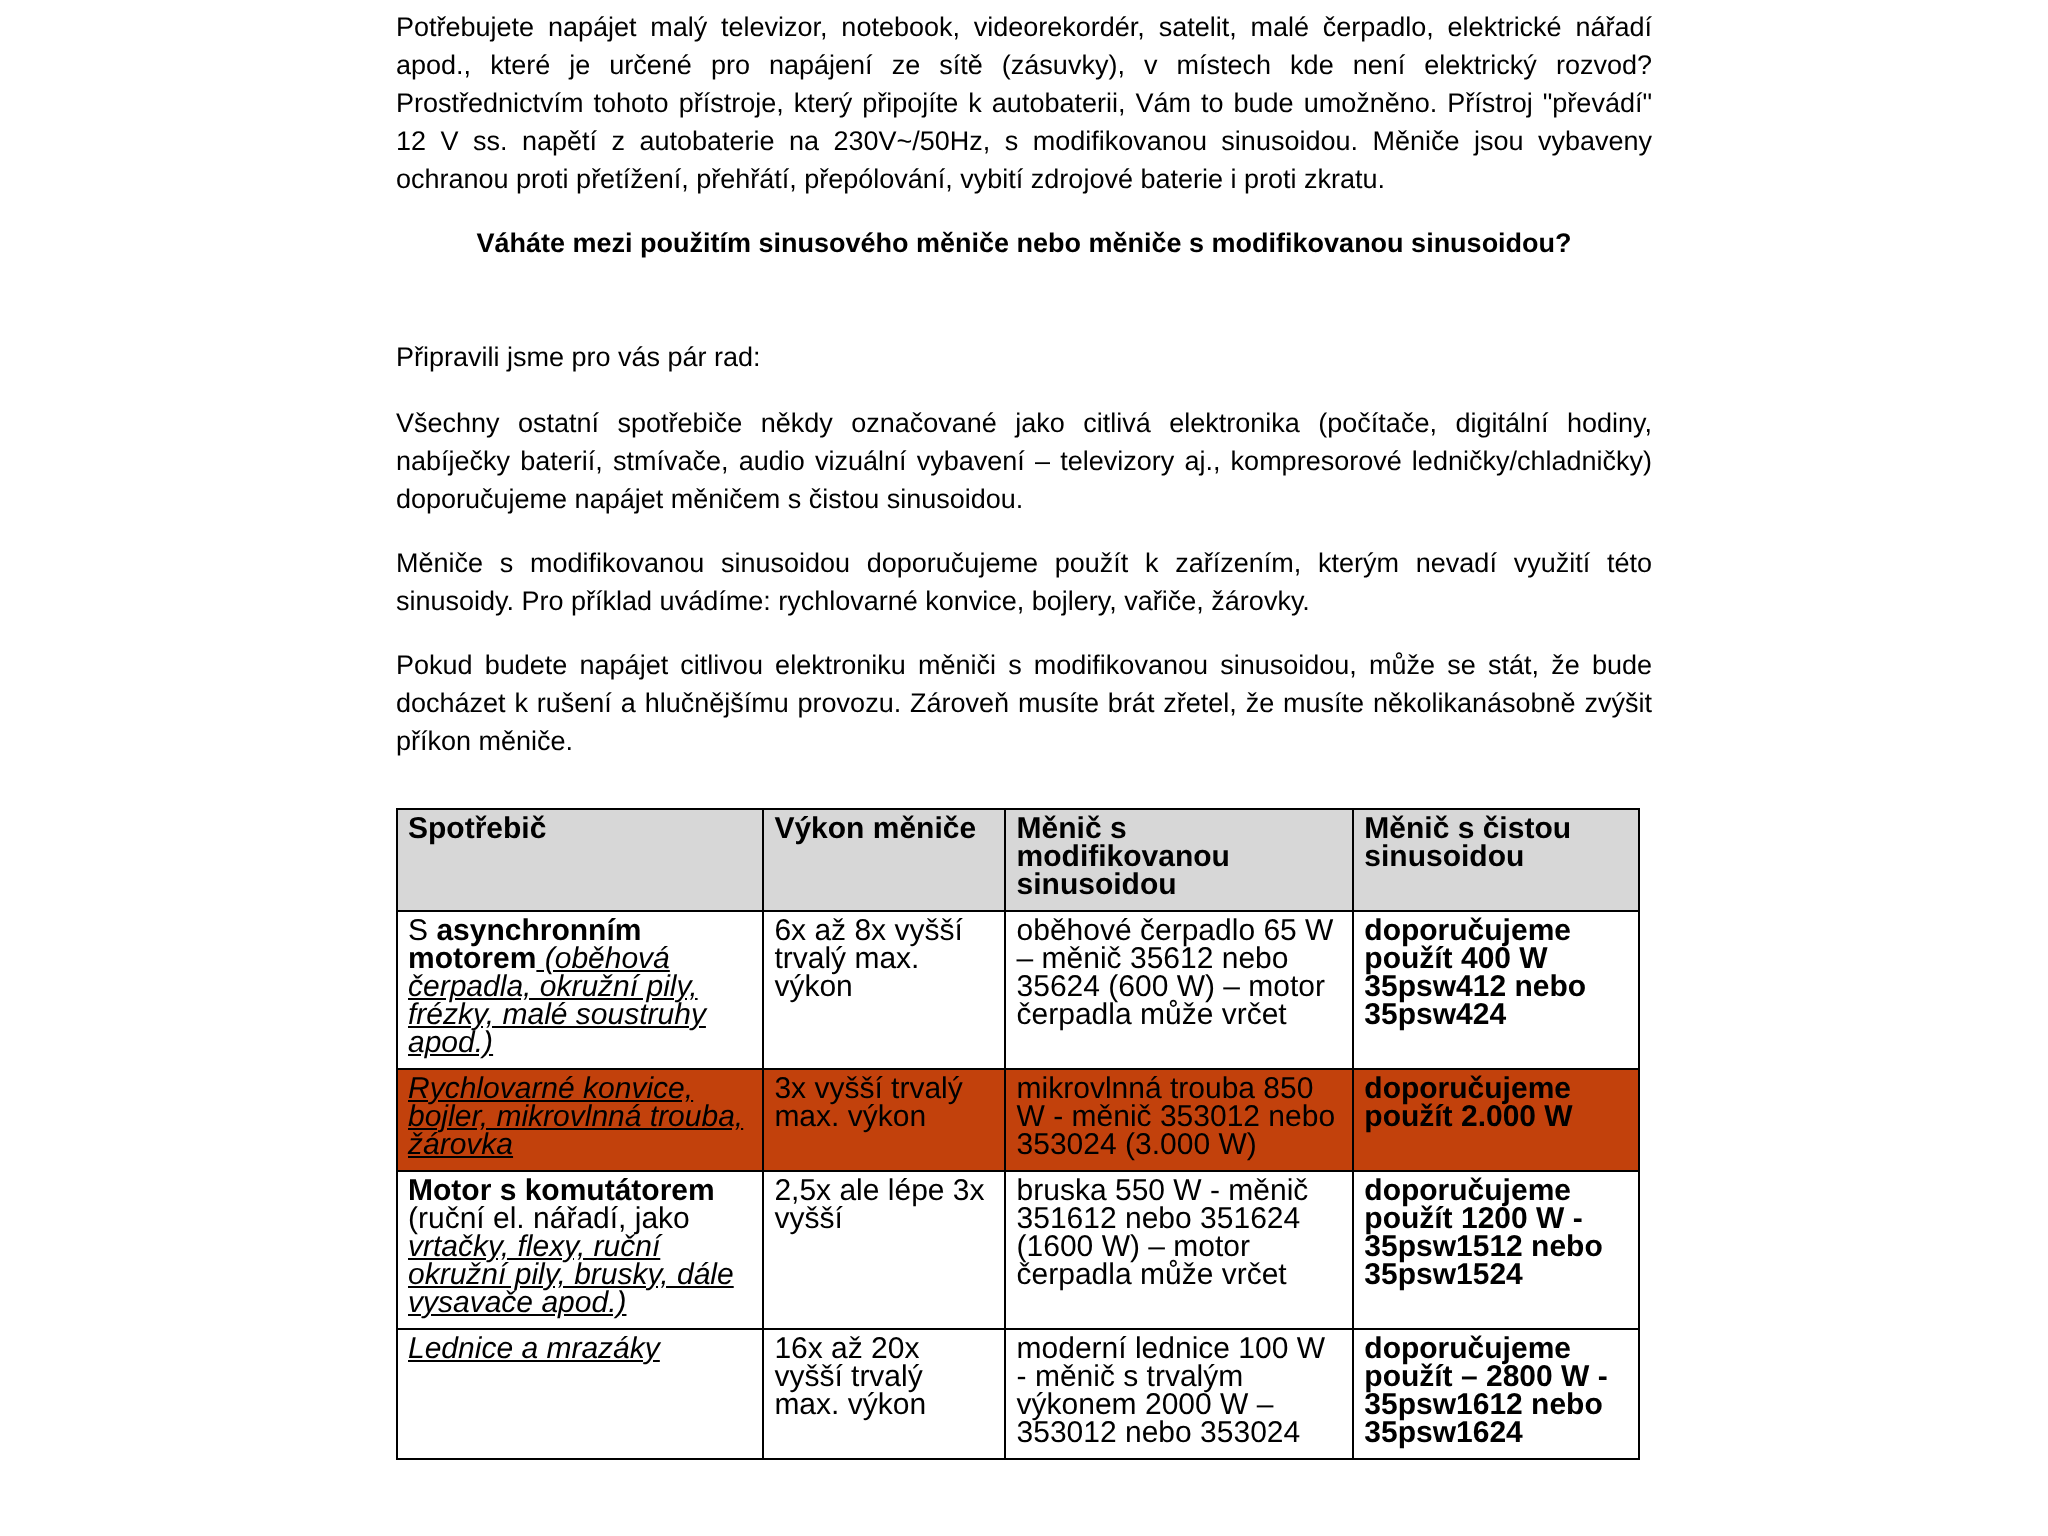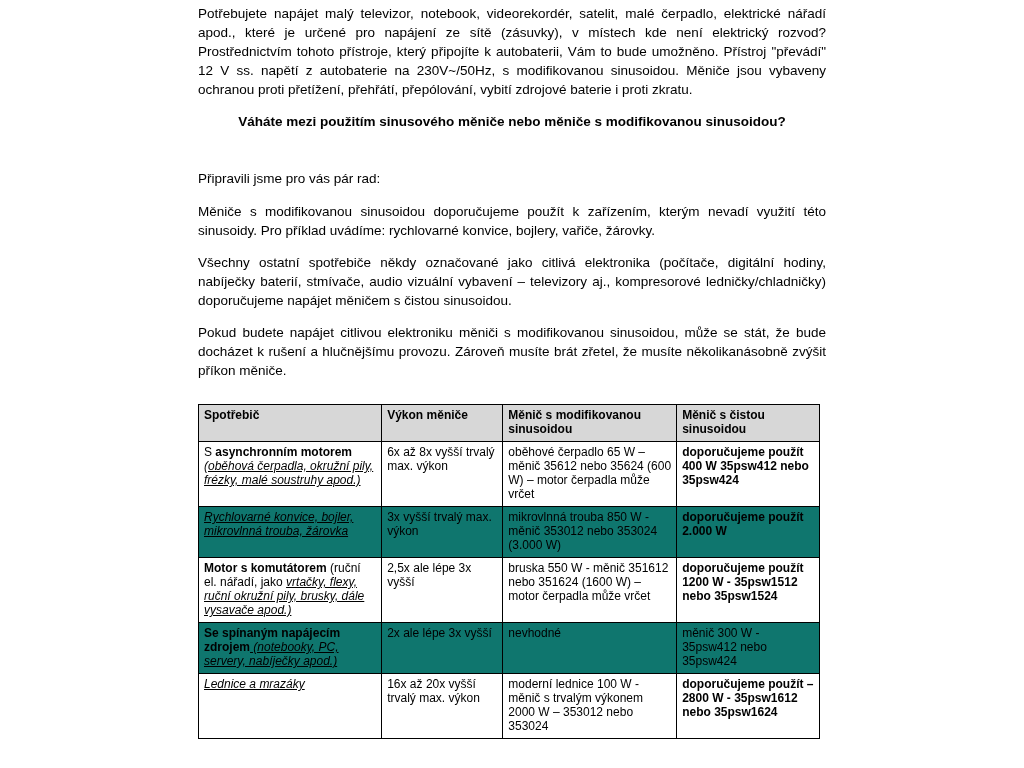--- a/index.html
+++ b/index.html
@@ -28,54 +28,54 @@
     margin-bottom: 38px;
     text-align: center;
   }
   .tips {
     margin-bottom: 14px;
   }
   table.appliances {
     border-collapse: collapse;
     width: 622px;
     margin-top: 24px;
-    font-size: 12px;
+    font-size: 15px;
     line-height: 14px;
   }
   table.appliances th,
   table.appliances td {
     border: 1px solid #000000;
     padding: 3px 5px 5px 5px;
     vertical-align: top;
     text-align: left;
   }
   table.appliances th {
     font-weight: bold;
     background: #d7d7d7;
   }
-  tr.shaded td { background: #0f766e; }
+  tr.shaded td { background: #c2410c; }
   td.power { vertical-align: middle; }
   .b { font-weight: bold; }
   .i { font-style: italic; text-decoration: underline; }
   .bold-cell { font-weight: bold; }
 </style>
 </head>
 <body>
 
 <div class="page">
 
   <p class="para">Potřebujete napájet malý televizor, notebook, videorekordér, satelit, malé čerpadlo, elektrické nářadí apod., které je určené pro napájení ze sítě (zásuvky), v místech kde není elektrický rozvod? Prostřednictvím tohoto přístroje, který připojíte k autobaterii, Vám to bude umožněno. Přístroj "převádí" 12 V ss. napětí z autobaterie na 230V~/50Hz, s modifikovanou sinusoidou. Měniče jsou vybaveny ochranou proti přetížení, přehřátí, přepólování, vybití zdrojové baterie i proti zkratu.</p>
 
   <p class="question">Váháte mezi použitím sinusového měniče nebo měniče s modifikovanou sinusoidou?</p>
 
   <p class="tips">Připravili jsme pro vás pár rad:</p>
 
+  <p class="para">Všechny ostatní spotřebiče někdy označované jako citlivá elektronika (počítače, digitální hodiny, nabíječky baterií, stmívače, audio vizuální vybavení – televizory aj., kompresorové ledničky/chladničky) doporučujeme napájet měničem s čistou sinusoidou.</p>
+
   <p class="para">Měniče s modifikovanou sinusoidou doporučujeme použít k zařízením, kterým nevadí využití této sinusoidy. Pro příklad uvádíme: rychlovarné konvice, bojlery, vařiče, žárovky.</p>
-
-  <p class="para">Všechny ostatní spotřebiče někdy označované jako citlivá elektronika (počítače, digitální hodiny, nabíječky baterií, stmívače, audio vizuální vybavení – televizory aj., kompresorové ledničky/chladničky) doporučujeme napájet měničem s čistou sinusoidou.</p>
 
   <p class="para">Pokud budete napájet citlivou elektroniku měniči s modifikovanou sinusoidou, může se stát, že bude docházet k rušení a hlučnějšímu provozu. Zároveň musíte brát zřetel, že musíte několikanásobně zvýšit příkon měniče.</p>
 
   <table class="appliances">
     <colgroup>
       <col style="width:29.5%">
       <col style="width:19.5%">
       <col style="width:28%">
       <col style="width:23%">
     </colgroup>
@@ -99,26 +99,20 @@
         <td class="power">3x vyšší trvalý max. výkon</td>
         <td>mikrovlnná trouba 850 W - měnič 353012 nebo 353024 (3.000 W)</td>
         <td class="bold-cell">doporučujeme použít 2.000 W</td>
       </tr>
       <tr>
         <td><span></span><span class="b">Motor s komutátorem</span><span> (ruční el. nářadí, jako </span><span class="i">vrtačky, flexy, ruční okružní pily, brusky, dále vysavače apod.)</span></td>
         <td class="power">2,5x ale lépe 3x vyšší</td>
         <td>bruska 550 W - měnič 351612 nebo 351624 (1600 W) – motor čerpadla může vrčet</td>
         <td class="bold-cell">doporučujeme použít 1200 W - 35psw1512 nebo 35psw1524</td>
       </tr>
-      <tr class="shaded">
-        <td><span></span><span class="b">Se spínaným napájecím zdrojem</span><span></span><span class="i"> (notebooky, PC, servery, nabíječky apod.)</span></td>
-        <td class="power">2x ale lépe 3x vyšší</td>
-        <td>nevhodné</td>
-        <td>měnič 300 W - 35psw412 nebo 35psw424</td>
-      </tr>
       <tr>
         <td><span></span><span class="b"></span><span></span><span class="i">Lednice a mrazáky</span></td>
         <td class="power">16x až 20x vyšší trvalý max. výkon</td>
         <td>moderní lednice 100 W - měnič s trvalým výkonem 2000 W – 353012 nebo 353024</td>
         <td class="bold-cell">doporučujeme použít – 2800 W - 35psw1612 nebo 35psw1624</td>
       </tr>
     </tbody>
   </table>
 
 </div>

